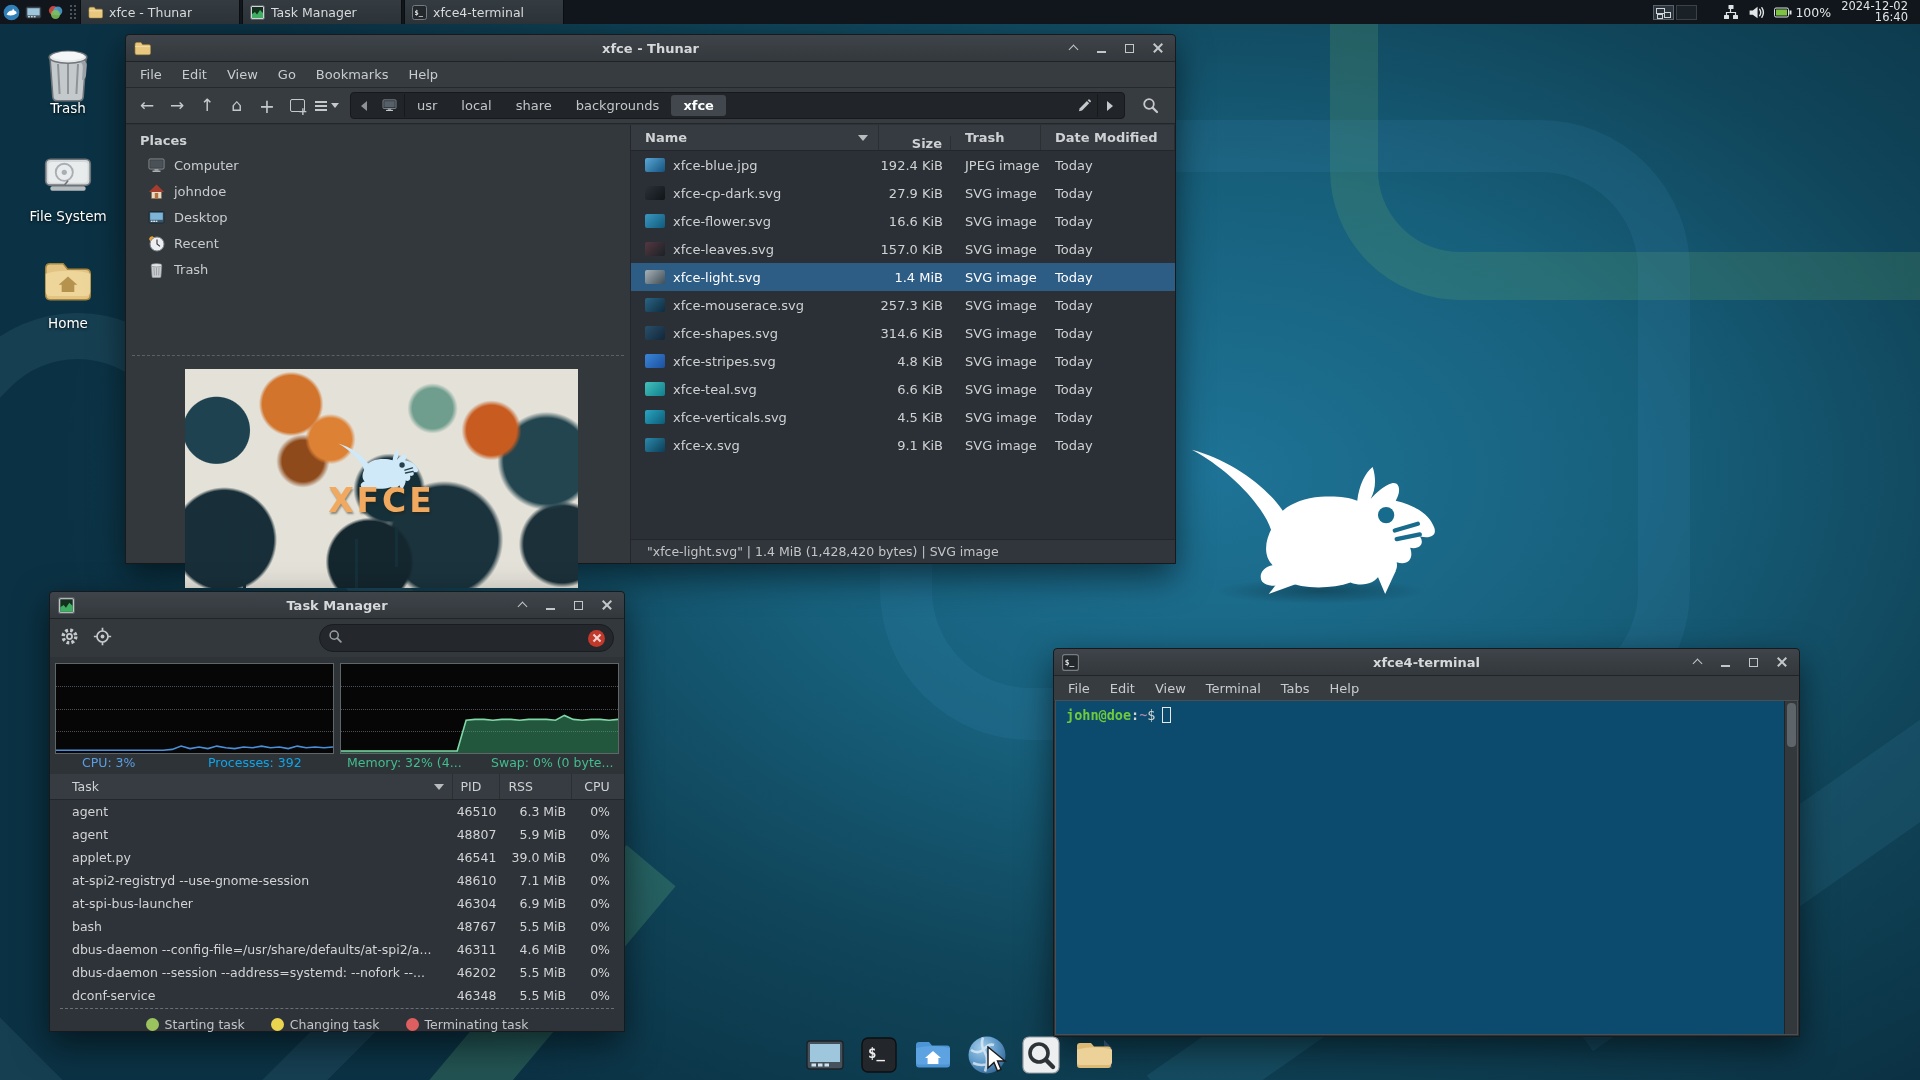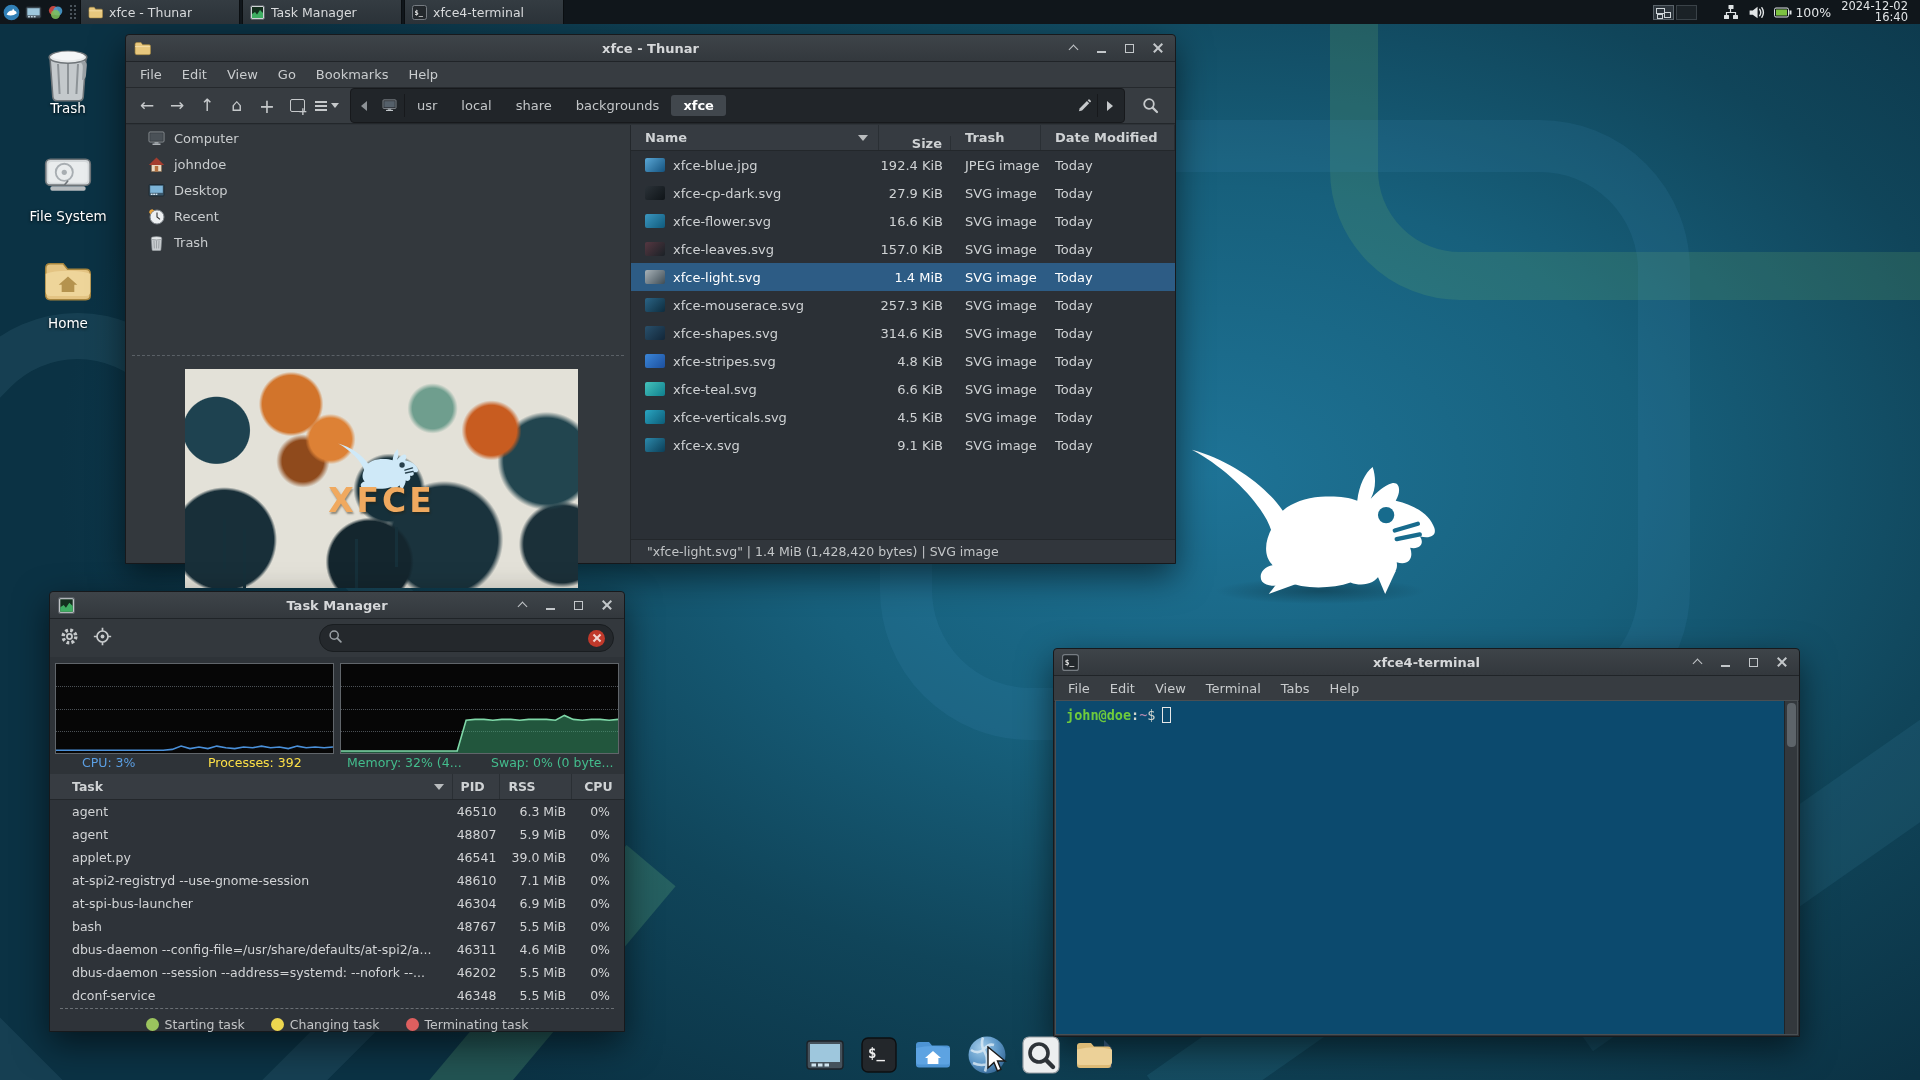--- a/index.html
+++ b/index.html
@@ -90,21 +90,21 @@
     color:#c6c9cb; font-size:16px; border-radius:3px; cursor:default; }
   .nav-arrow { font-size:17px; line-height:17px; }
   .newwin { width:15px; height:13px; border:1.6px solid #c6c9cb; border-radius:2px; position:relative; }
   .newwin::after { content:"+"; position:absolute; right:-4px; bottom:-7px; font-size:11px;
     font-weight:bold; color:#c6c9cb; }
   .viewbtn { display:flex; align-items:center; gap:4px; }
   .vbars { width:12px; height:10px; display:flex; flex-direction:column; justify-content:space-between; }
   .vbars i { height:2px; background:#c6c9cb; display:block; }
   .caret { width:0; height:0; border-left:4px solid transparent; border-right:4px solid transparent;
     border-top:5px solid #c6c9cb; }
-  #pathbar { flex:1; height:35px; margin-left:6px; background:#212529; border:1px solid #17191c;
+  #pathbar { flex:1; height:27px; margin-left:6px; background:#212529; border:1px solid #17191c;
     border-radius:4px; display:flex; align-items:center; padding:0 2px; }
   .pb-chevl { width:0; height:0; border-top:5px solid transparent; border-bottom:5px solid transparent;
     border-right:6px solid #8d9296; margin:0 8px; }
   .pb-chevr { width:0; height:0; border-top:5px solid transparent; border-bottom:5px solid transparent;
     border-left:6px solid #c6c9cb; margin:0 9px; }
   .pb-root { width:30px; height:23px; display:flex; align-items:center; justify-content:center;
     border-right:1px solid #17191c; }
   .pb-root svg { width:15px; height:13px; }
   .pb-seg { padding:3px 12px; color:#c3c6c8; font-size:13px; cursor:default; border-radius:3px; }
   .pb-seg.active { color:#ffffff; font-weight:bold; background:#41474d; }
@@ -177,26 +177,26 @@
   #tm-clear span:first-child { transform:rotate(45deg); }
   #tm-clear span:last-child { transform:rotate(-45deg); }
   .graph { position:absolute; width:279px; height:91px; top:71px; background:#060606;
     border:1px solid #60656a; }
   #graph-cpu { left:5px; } #graph-mem { left:290px; }
   .gline { position:absolute; left:0; right:0; border-top:1px dotted #4b5055; }
   .graph svg { position:absolute; inset:0; width:100%; height:100%; }
   #tm-stats { position:absolute; top:163px; left:0; right:0; height:18px; font-size:12.5px; }
   #tm-stats span { position:absolute; white-space:nowrap; }
   #stat-cpu { left:32px; color:#5b9fe3; }
-  #stat-proc { left:158px; color:#fde047; }
+  #stat-proc { left:158px; color:#0ea5e9; }
   #stat-mem { left:297px; color:#43bd8d; }
   #stat-swap { left:441px; color:#43bd8d; }
   #tm-table { position:absolute; top:182px; left:0; right:0; bottom:0; background:#2e3339; }
   #tm-thead { height:26px; display:flex; background:#373c42; border-bottom:1px solid #23272b; }
-  .th { display:flex; align-items:center; color:#cfd2d4; font-size:12.5px; font-weight:bold;
+  .th { display:flex; align-items:center; color:#cfd2d4; font-size:12.5px; font-weight:normal;
     border-right:1px solid #2a2f34; position:relative; }
   .th.c-task { width:404px; padding-left:22px; }
   .th.c-pid { width:48px; padding-left:8px; }
   .th.c-rss { width:72px; padding-left:8px; }
   .th.c-cpu { width:52px; padding-left:12px; border-right:none; }
   .th .sort { width:0; height:0; border-left:5px solid transparent; border-right:5px solid transparent;
     border-top:6px solid #b9bcbe; position:absolute; right:8px; }
   .trow { height:23px; display:flex; align-items:center; color:#d2d4d6; font-size:12.5px; }
   .td { white-space:nowrap; overflow:hidden; }
   .td.c-task { width:404px; padding-left:22px; }
@@ -463,20 +463,21 @@
       </div>
       <span class="tbtn tb-search">
         <svg viewBox="0 0 17 17">
             <circle cx="7" cy="7" r="4.8" fill="none" stroke="#c6c9cb" stroke-width="1.8"></circle>
             <path d="M10.6 10.6 L15 15" stroke="#c6c9cb" stroke-width="2.2" stroke-linecap="round"></path>
           </svg>
       </span>
     </div>
     <div id="thunar-body">
       <div id="sidepane">
+        <div id="places-header">Places</div>
         <div id="places-list">
             <div class="place">
               <span style="display:flex;">
                 <svg viewBox="0 0 17 15">
                   <rect x="1" y="1" width="15" height="10" rx="1" fill="#2a2e33" stroke="#8a9095"></rect>
                   <rect x="2.2" y="2.2" width="12.6" height="7.6" fill="#4a5157"></rect>
                   <rect x="6.5" y="11" width="4" height="1.6" fill="#9aa0a5"></rect>
                   <rect x="4.5" y="12.6" width="8" height="1.2" fill="#c9ced2"></rect>
                 </svg>
               </span>

